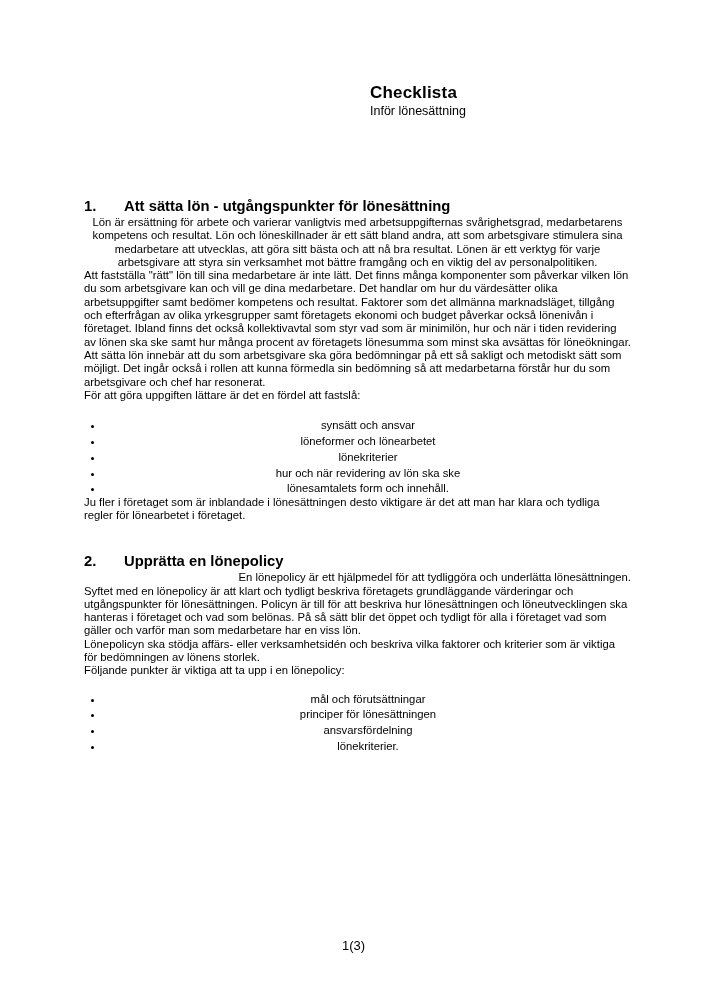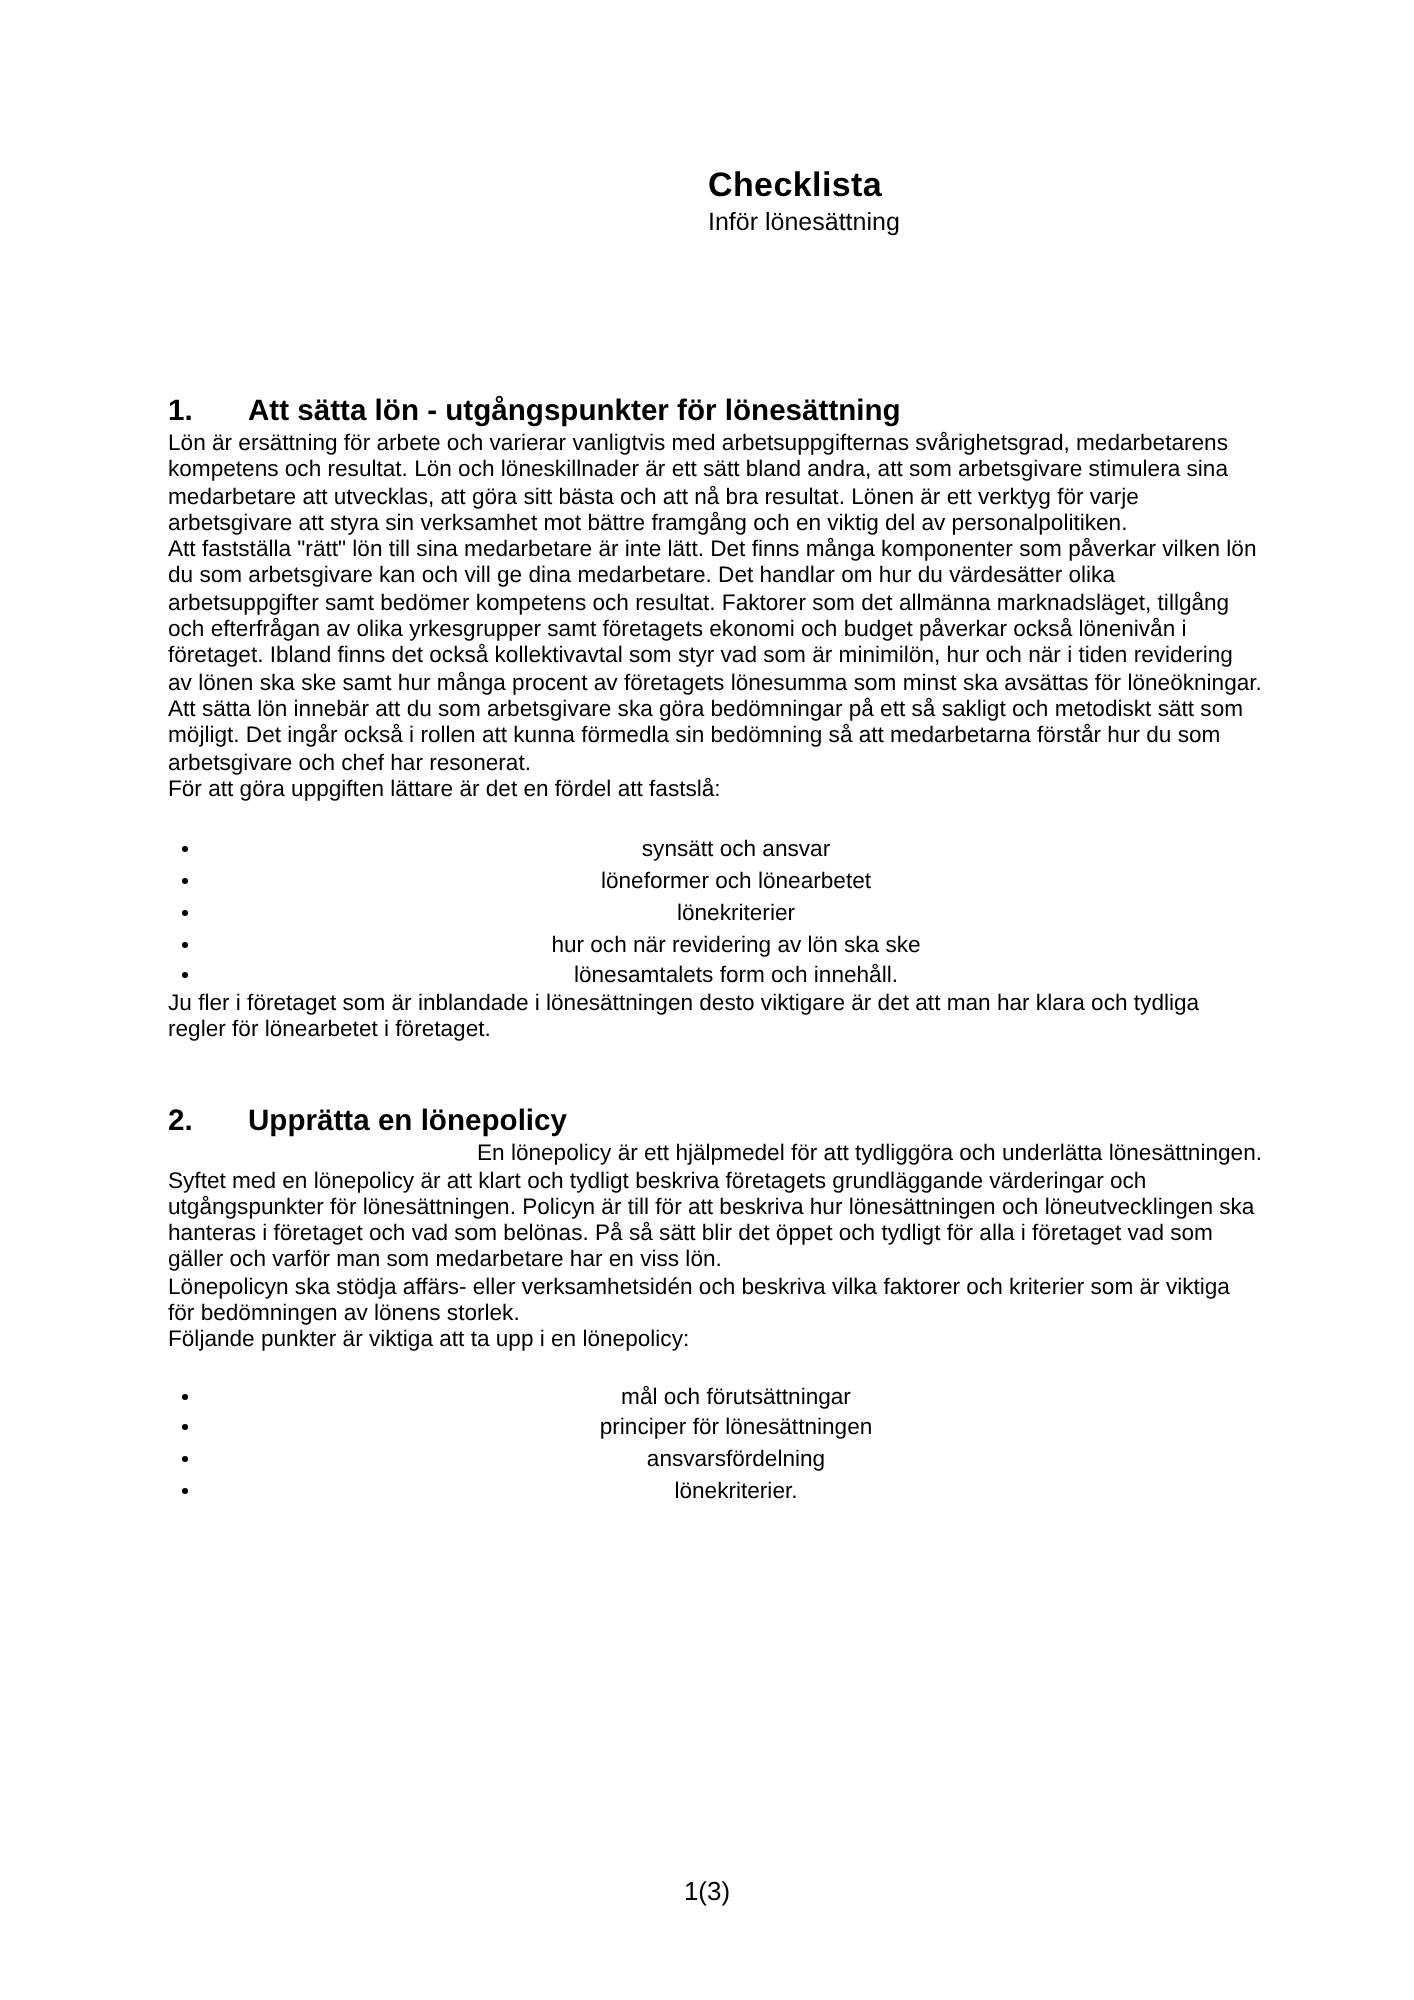--- a/index.html
+++ b/index.html
@@ -10,21 +10,21 @@
     height: 1000px;
     background: #ffffff;
     color: #000000;
     font-family: "Liberation Sans", "DejaVu Sans", sans-serif;
     overflow: hidden;
     margin: 0 auto;
     box-sizing: border-box;
   }
   .doc-header {
     position: absolute;
-    left: 354px;
+    left: 370px;
     top: 83px;
   }
   .doc-title {
     font-size: 17px;
     font-weight: 700;
     line-height: 20px;
     letter-spacing: 0.2px;
   }
   .doc-subtitle {
     font-size: 12.5px;
@@ -39,21 +39,21 @@
     line-height: 13.3px;
   }
   .sec-head {
     display: flex;
     font-size: 14.8px;
     font-weight: 700;
     line-height: 19px;
   }
   .sec-num { width: 40px; flex: none; }
   .content p { margin: 0; }
-  .mt-p1   { margin-top: 7px; }
+  .mt-p1   { margin-top: 7px; text-align: center; }
   .mt-p2   { margin-top: 23px; }
   .mt-p3   { margin-top: 14px; }
   .mt-p4   { margin-top: 18px; }
   .mt-p5   { margin-top: 9px; }
   .mt-sec2 { margin-top: 30px; }
   .mt-s2p1 { margin-top: 3px; text-align: right; }
   .mt-s2p2 { margin-top: 13px; }
   .mt-s2p3 { margin-top: 19px; }
   .mt-s2p4 { margin-top: 13px; }
   ul.bullets {

